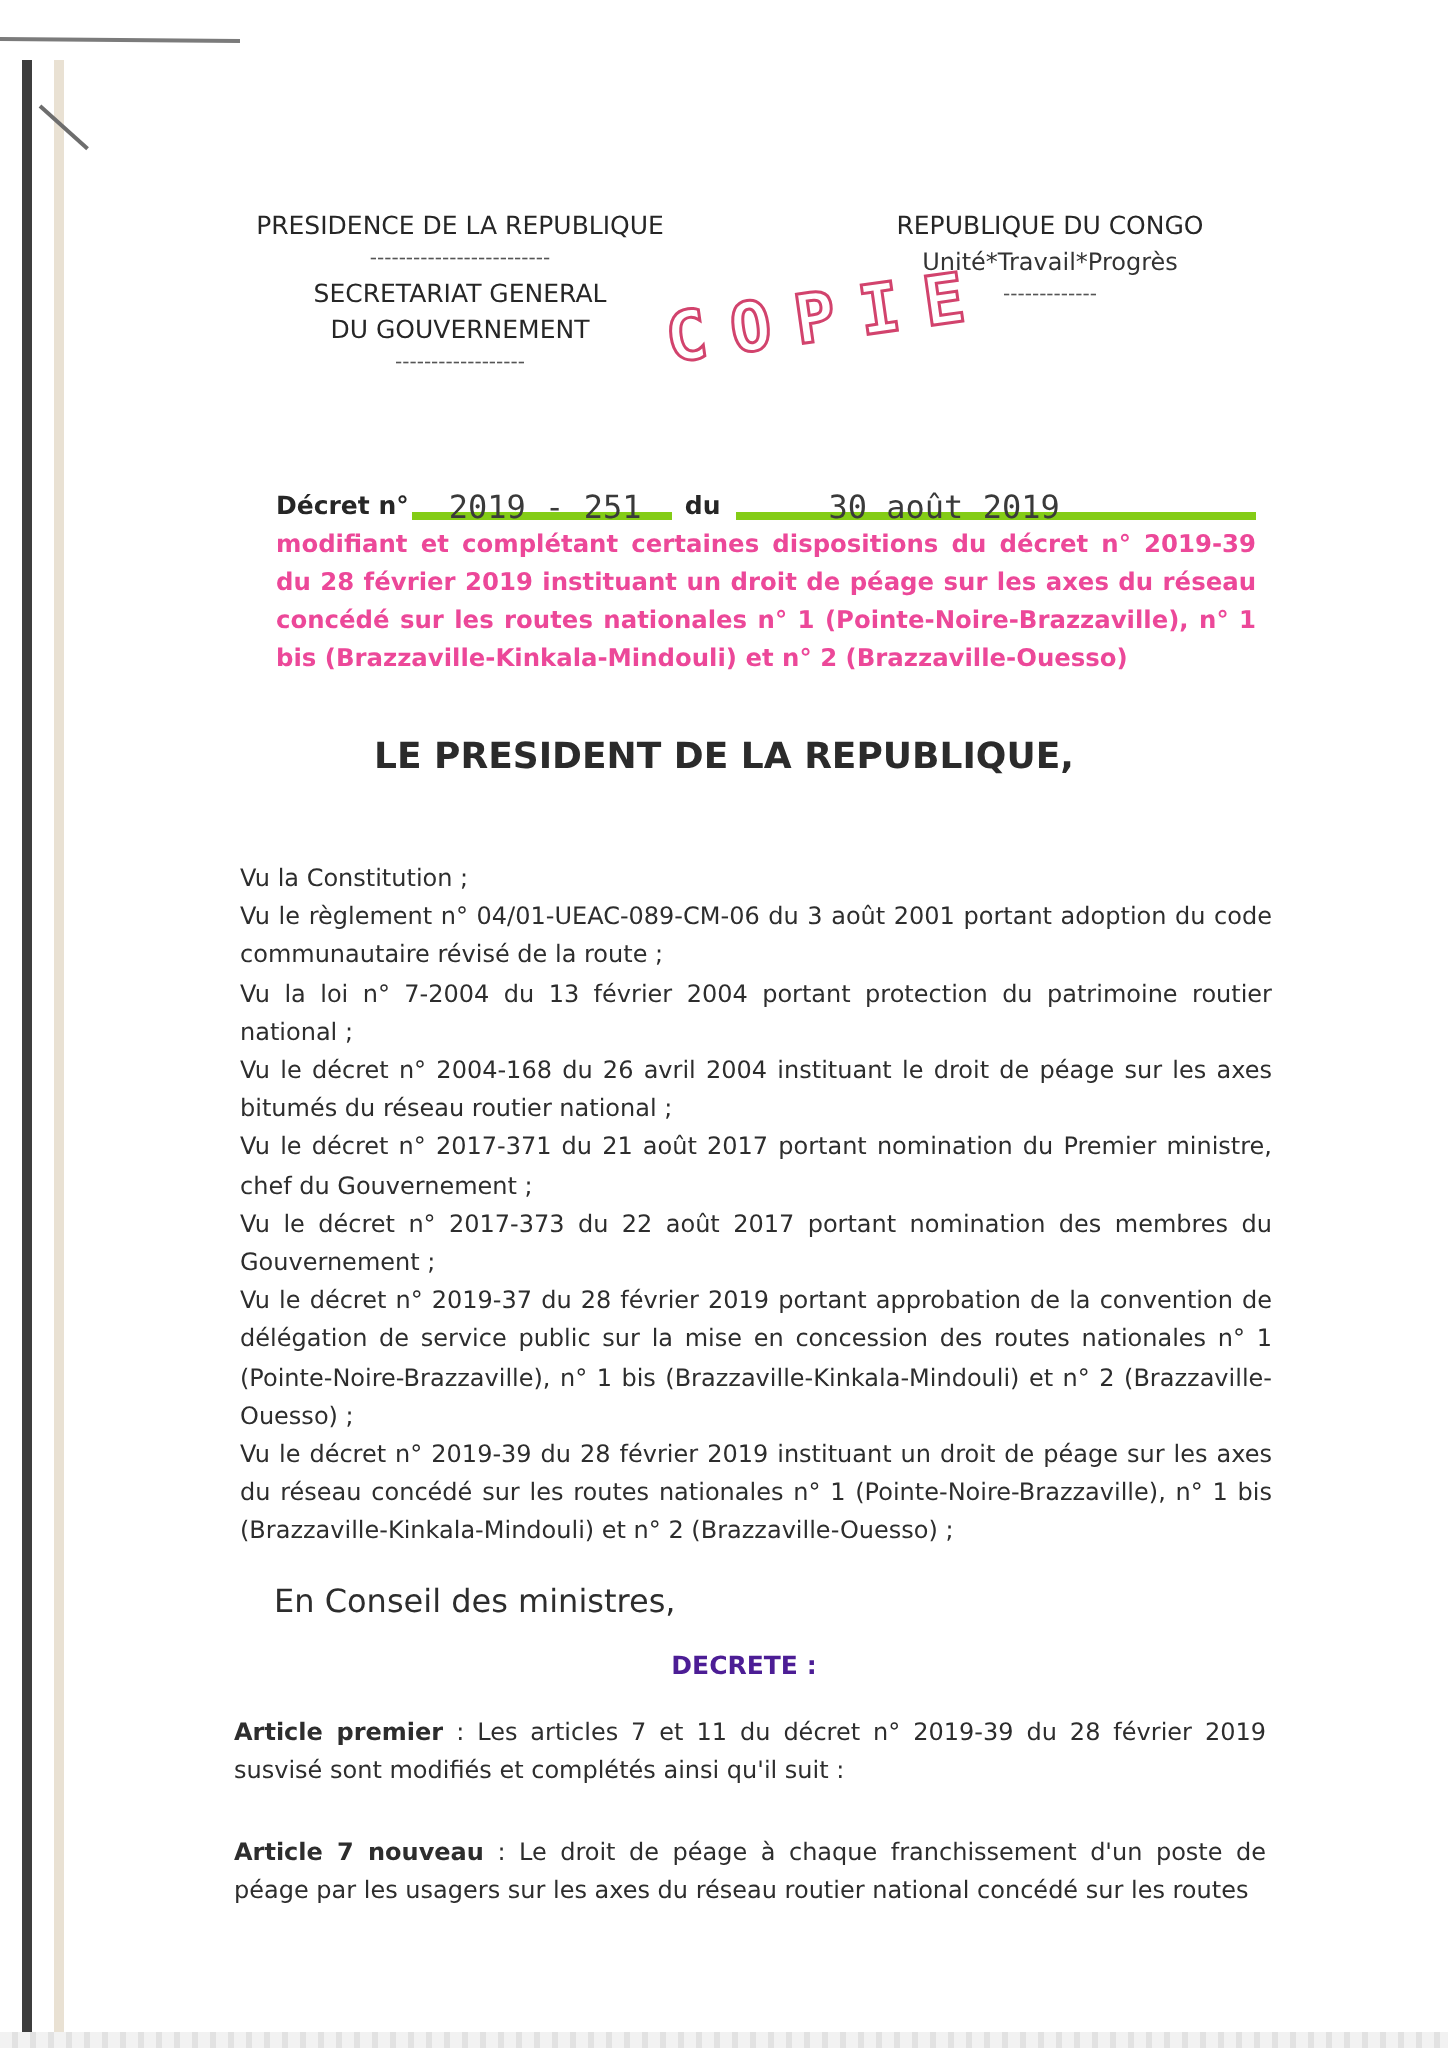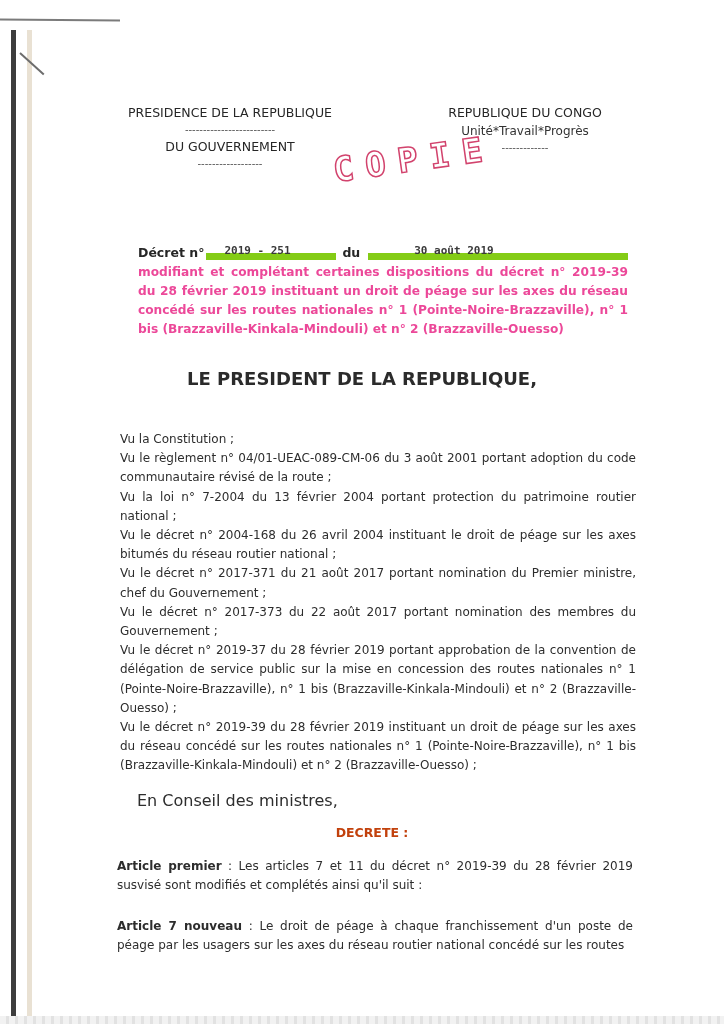--- a/index.html
+++ b/index.html
@@ -50,23 +50,23 @@
       transform: rotate(-8deg);
       transform-origin: left bottom;
     }
 
     .decree-line {
       position: absolute; left: 138px; top: 244px; width: 490px;
       font-size: 12.5px; font-weight: bold; color: #262626;
       display: flex; align-items: flex-end;
     }
     .fill {
-      display: inline-block; border-bottom: 7px solid #84cc16;
-      font-family: "DejaVu Sans Mono", monospace; font-weight: bold;
-      font-size: 11px; color: #3a3a3a; position: relative; height: 16px;
+      display: inline-block; border-bottom: 4px solid #84cc16;
+      font-family: "DejaVu Sans Mono", monospace; font-weight: normal;
+      font-size: 16px; color: #3a3a3a; position: relative; height: 16px;
     }
     .fill-num { width: 130px; margin: 0 6px 0 2px; padding-left: 18px; box-sizing: border-box; }
     .fill-date { flex: 1; margin-left: 8px; padding-left: 46px; box-sizing: border-box; }
 
     .title-block {
       position: absolute; left: 138px; top: 263px; width: 490px;
       font-size: 12.2px; font-weight: bold; line-height: 19px;
       text-align: justify; color: #ec4899;
     }
 
@@ -81,21 +81,21 @@
       text-align: justify;
     }
     .considerants p { margin: 0; }
 
     .council {
       position: absolute; left: 137px; top: 791px;
       font-size: 16px; color: #2d2d2d;
     }
     .decrete {
       position: absolute; left: 0; top: 825px; width: 724px; text-align: center;
-      font-size: 12.5px; font-weight: bold; color: #c2410c; padding-left: 20px; box-sizing: border-box;
+      font-size: 12.5px; font-weight: bold; color: #4c1d95; padding-left: 20px; box-sizing: border-box;
     }
     .article {
       position: absolute; left: 117px; width: 516px;
       font-size: 12px; line-height: 19.2px; color: #2d2d2d; text-align: justify;
     }
     .article .art-label { font-weight: bold; }
     .art1 { top: 857px; }
     .art7 { top: 917px; }
   </style>
 </head>
@@ -103,20 +103,21 @@
 
 <div class="top-rule"></div>
 <div class="binder-dark"></div>
 <div class="binder-light"></div>
 <div class="binder-tick"></div>
 <div class="bottom-edge"></div>
 
 <div class="hdr-left">
   <div>PRESIDENCE DE LA REPUBLIQUE</div>
   <div class="dashes">-------------------------</div>
+  <div>SECRETARIAT GENERAL</div>
   <div>DU GOUVERNEMENT</div>
   <div class="dashes">------------------</div>
 </div>
 
 <div class="hdr-right">
   <div>REPUBLIQUE DU CONGO</div>
   <div class="motto">Unité*Travail*Progrès</div>
   <div class="dashes">-------------</div>
 </div>
 

